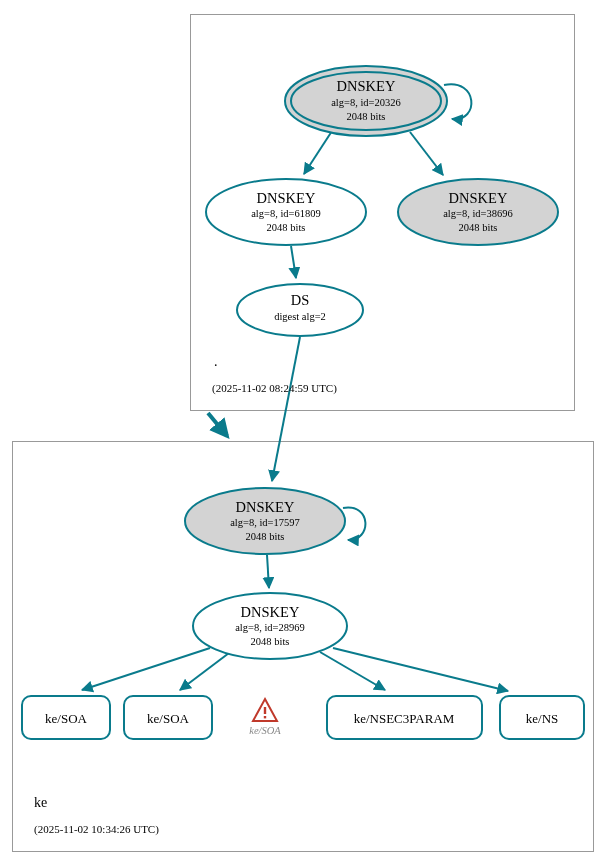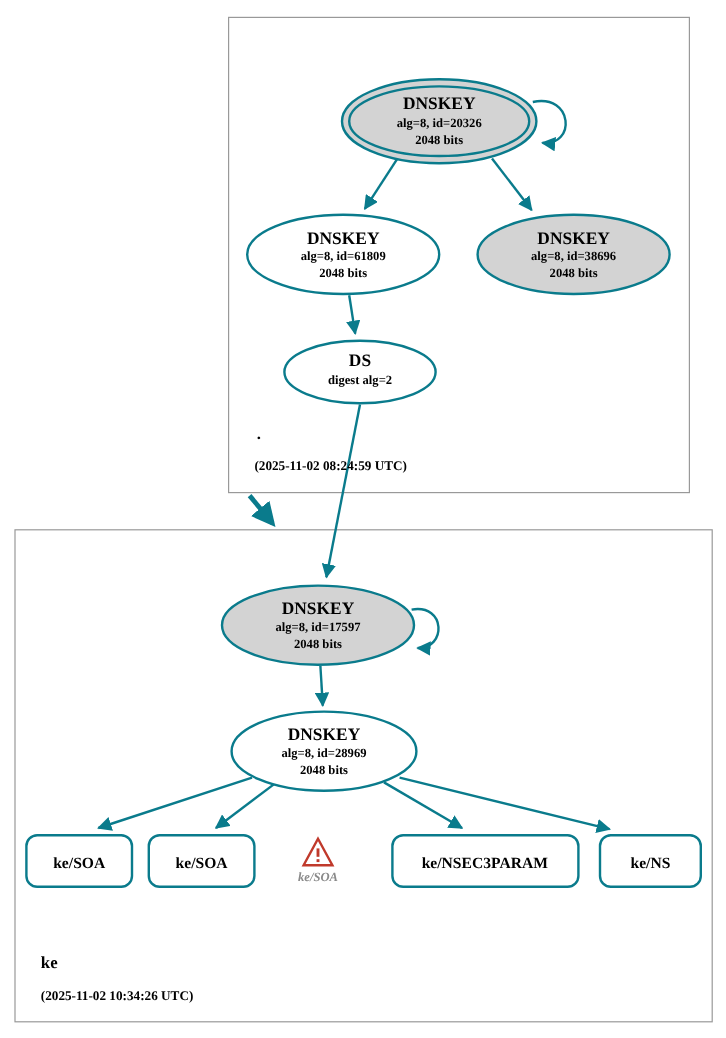--- a/index.html
+++ b/index.html
@@ -12,21 +12,20 @@
     height: 865px;
     font-family: "Liberation Serif", serif;
     position: relative;
     overflow: hidden;
   }
   #canvas {
     position: absolute;
     left: 0; top: 0;
     width: 605px;
     height: 865px;
-    font-weight: bold;
   }
   svg.diagram {
     position: absolute;
     left: 0; top: 0;
     width: 605px;
     height: 865px;
   }
   .zone-box {
     fill: #ffffff;
     stroke: #999999;

